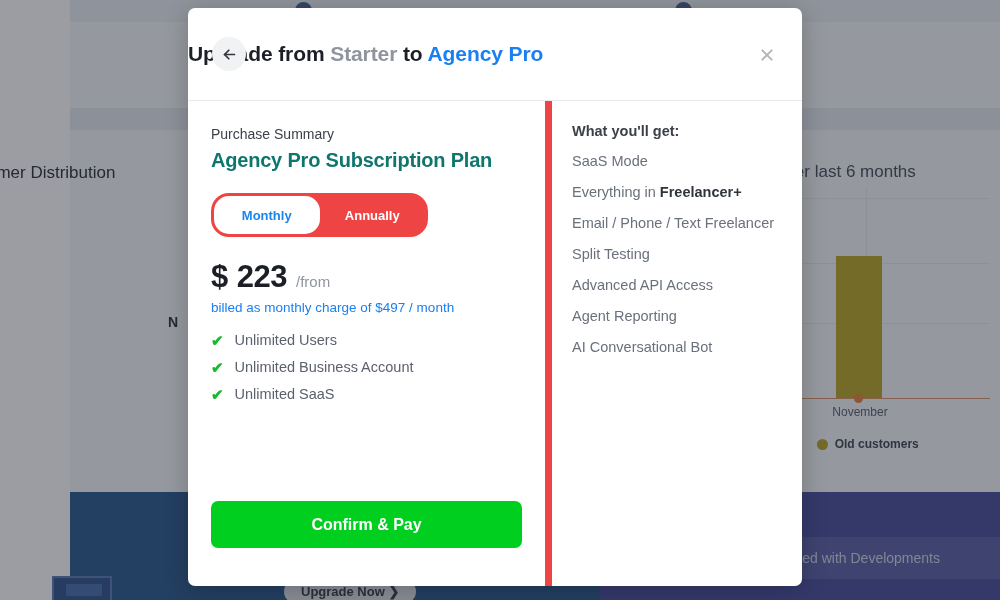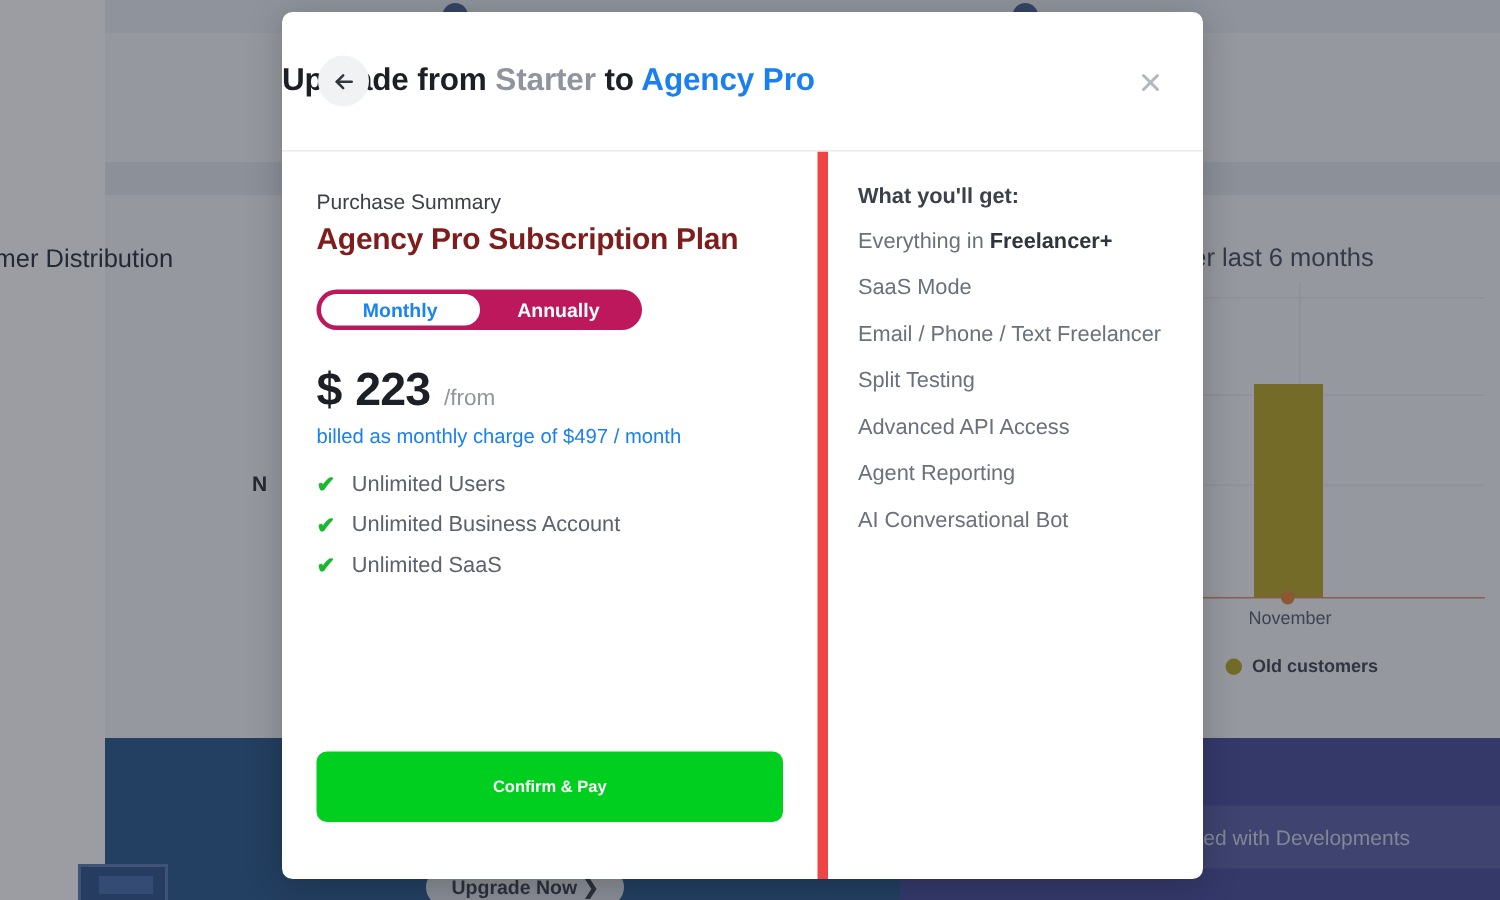--- a/index.html
+++ b/index.html
@@ -299,30 +299,30 @@
   }
 
   .summary-label {
     font-size: 14px;
     color: #3b4049;
     margin-bottom: 7px;
   }
   .plan-name {
     font-size: 20px;
     font-weight: bold;
-    color: #7f1d1d;
+    color: #0f766e;
     margin-bottom: 21px;
     letter-spacing: -0.2px;
   }
 
   .billing-toggle {
     width: 217px;
-    height: 27px;
+    height: 44px;
     border-radius: 18px;
-    background: #be185d;
+    background: #ef4444;
     display: flex;
     align-items: flex-start;
     padding: 3px;
     margin-bottom: 22px;
     cursor: pointer;
   }
   .toggle-opt {
     flex: 1;
     height: 100%;
     border-radius: 15px;
@@ -377,21 +377,21 @@
     line-height: 1;
   }
 
   .pay-btn {
     margin: auto 0 38px 0;
     height: 47px;
     border-radius: 7px;
     background: #00cf1f;
     border: none;
     color: #ffffff;
-    font-size: 11px;
+    font-size: 16px;
     font-weight: bold;
     cursor: pointer;
     font-family: "Liberation Sans", sans-serif;
   }
 
   .whatyouget-title {
     font-size: 14.5px;
     font-weight: bold;
     color: #3b4049;
     margin-bottom: 14px;
@@ -522,24 +522,24 @@
           <span>Unlimited SaaS</span>
         </li>
       </ul>
 
       <button class="pay-btn">Confirm &amp; Pay</button>
     </div>
 
     <div class="panel-right">
       <div class="whatyouget-title">What you'll get:</div>
       <ul class="feature-list">
+        <li class="feature">SaaS Mode</li>
         <li class="feature">
           <span>Everything in </span><b>Freelancer+</b>
         </li>
-        <li class="feature">SaaS Mode</li>
         <li class="feature">Email / Phone / Text Freelancer</li>
         <li class="feature">Split Testing</li>
         <li class="feature">Advanced API Access</li>
         <li class="feature">Agent Reporting</li>
         <li class="feature">AI Conversational Bot</li>
       </ul>
     </div>
 
   </div>
 </div>

